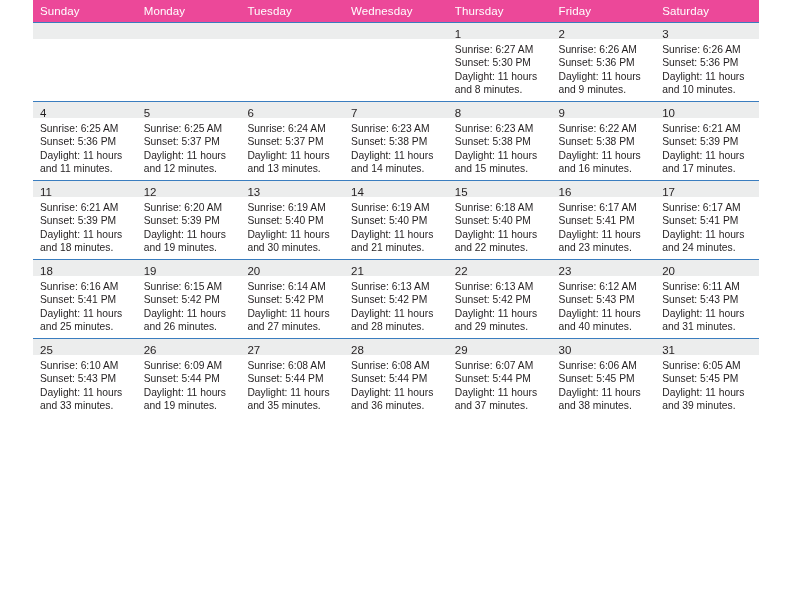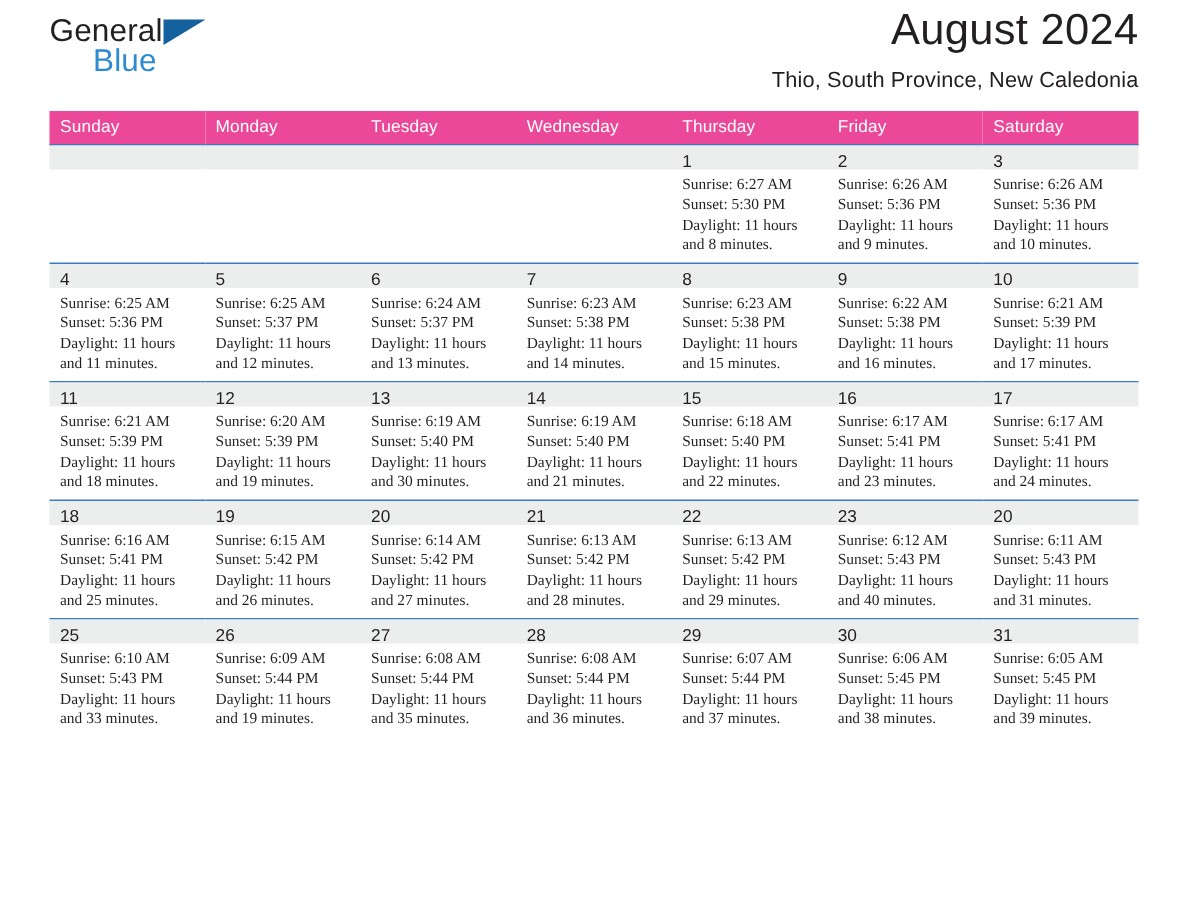--- a/index.html
+++ b/index.html
@@ -127,42 +127,30 @@
     line-height: 14px;
   }
   .daynum-band.empty {
     background: #eceded;
   }
   .details {
     padding: 4px 6px 0 7px;
     font-size: 10.3px;
     line-height: 13.4px;
     color: #231f20;
-    font-family: Liberation Serif, serif;
   }
   .details div {
     white-space: nowrap;
   }
 </style>
 </head>
 <body>
 
 <div class="page">
 
-  <div class="topbar">
-    <div class="brand">
-      <span class="brand-general">General</span>
-      <span class="brand-flag"></span>
-      <span class="brand-blue">Blue</span>
-    </div>
-    <div class="titles">
-      <div class="month-title">August 2024</div>
-      <div class="location-title">Thio, South Province, New Caledonia</div>
-    </div>
-  </div>
 
   <table class="calendar">
     <thead>
       <tr>
         <th>Sunday</th>
         <th>Monday</th>
         <th>Tuesday</th>
         <th>Wednesday</th>
         <th>Thursday</th>
         <th>Friday</th>

